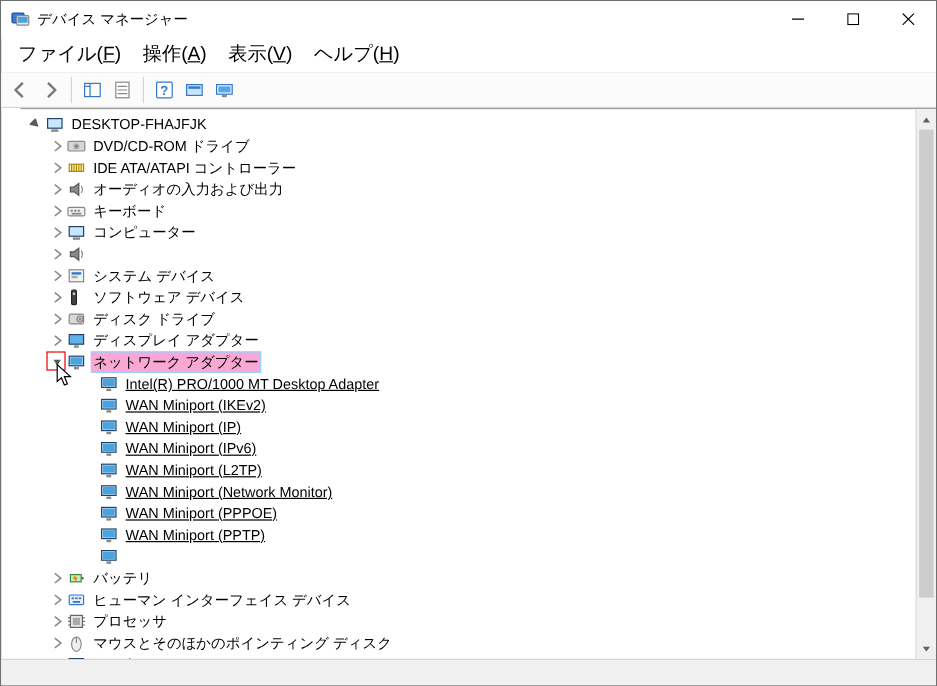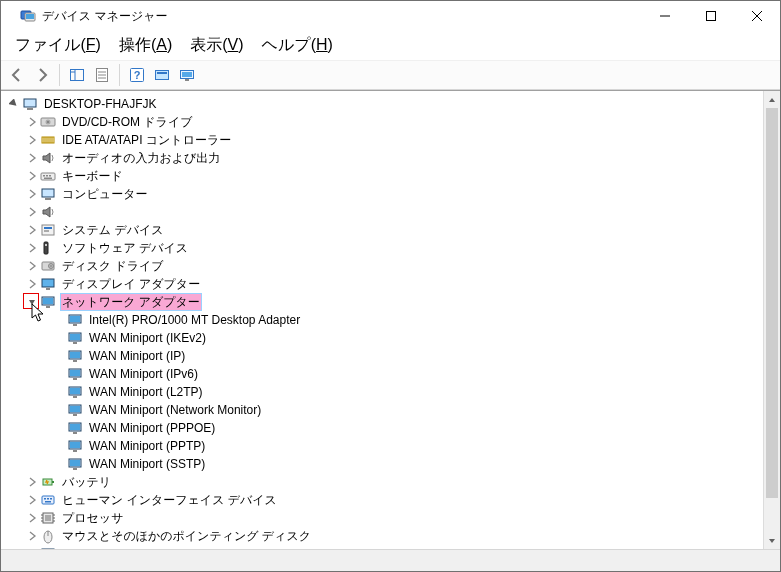--- a/index.html
+++ b/index.html
@@ -1,43 +1,43 @@
 <!DOCTYPE html>
 <html><head>
 <meta charset="utf-8">
 <style>
   * { box-sizing: border-box; }
   html, body { margin:0; padding:0; font-family: "Yu Gothic UI", "Meiryo", "Segoe UI", sans-serif; font-size:12px; color:#000; background:#fff; }
   .window { width:781px; height:572px; border:1px solid #707070; display:flex; flex-direction:column; background:#fff; }
-  .titlebar { height:30px; display:flex; align-items:center; padding-left:19px; background:#fff; }
+  .titlebar { height:30px; display:flex; align-items:center; padding-left:8px; background:#fff; }
   .titlebar .tb-icon { width:16px; height:16px; margin-right:6px; }
   .titlebar .title { flex:1; font-size:12px; }
   .tb-btns { display:flex; height:100%; }
   .tb-btn { width:46px; display:flex; align-items:center; justify-content:center; }
   .tb-btn svg { display:block; }
   .menubar { display:flex; padding:2px 6px 2px 6px; gap:2px; font-size:16px; border-bottom:1px solid #f0f0f0; }
   .menu-item { padding:2px 8px; }
   .menu-item u { text-decoration: underline; }
   .toolbar { display:flex; align-items:center; padding:2px 4px; gap:1px; border-bottom:1px solid #d6d6d6; background:#fbfbfb; }
   .toolbar .sep { width:1px; height:22px; background:#d6d6d6; margin:0 4px; }
   .tbtn { width:24px; height:24px; display:flex; align-items:center; justify-content:center; border:1px solid transparent; }
-  .content { flex:1; display:flex; border-top:1px solid #a0a0a0; min-height:0; }
+  .content { flex:1; display:flex; border-top:1px solid #a0a0a0; min-height:0;margin-left:16px; }
   .tree-wrap { flex:1; overflow:auto; padding:4px 0 4px 0; position:relative; }
   .tree, .tree ul { list-style:none; margin:0; padding:0; }
   .tree li { white-space:nowrap; }
   .row { display:flex; align-items:center; height:18px; line-height:18px; position:relative; }
   .expander { width:14px; height:14px; display:inline-flex; align-items:center; justify-content:center; color:#6a6a6a; margin-right:1px; }
   .expander svg { display:block; }
   .spacer14 { width:14px; display:inline-block; }
   .node-icon { width:16px; height:16px; display:inline-flex; align-items:center; justify-content:center; margin-right:4px; }
   .label { padding:0 2px; }
   .label.selected { background:#f9a8d4; border:1px solid #99d1ff; line-height:16px; padding:0 1px; }
   .indent0 { padding-left:6px; }
   .indent1 { padding-left:24px; }
-  .indent2 { padding-left:52px; }
+  .indent2 { padding-left:52px;text-decoration:underline; }
   .red-box { position:absolute; border:1.5px solid #e60000; width:16px; height:16px; pointer-events:none; }
   .cursor { position:absolute; pointer-events:none; }
   .status { height:22px; border-top:1px solid #d6d6d6; background:#f0f0f0; }
   .scrollbar { width:17px; background:#f0f0f0; border-left:1px solid #dcdcdc; display:flex; flex-direction:column; }
   .sb-btn { height:17px; display:flex; align-items:center; justify-content:center; color:#606060; }
   .sb-track { flex:1; position:relative; }
   .sb-thumb { position:absolute; left:2px; right:2px; top:0; height:92%; background:#cdcdcd; }
 </style>
 </head>
 <body>
@@ -443,21 +443,20 @@
                   <li>
                     <div class="row indent2">
                       <span class="spacer14"></span>
                       <span class="node-icon">
                         <svg width="16" height="16" viewBox="0 0 16 16">
                           <rect x="2" y="3" width="12" height="8" fill="#c9e6ff" stroke="#246"></rect>
                           <rect x="3" y="4" width="10" height="6" fill="#4aa3df"></rect>
                           <rect x="6" y="12" width="4" height="2" fill="#888"></rect>
                         </svg>
                       </span>
-                      <span class="label">WAN Miniport (SSTP)</span>
                     </div>
                   </li>
                 </ul>
               </li>
               <li>
                 <div class="row indent1" id="row-n11">
                   <span class="expander" id="exp-n11">
                     <svg width="10" height="10" viewBox="0 0 10 10">
                       <path d="M3 1 L8 5 L3 9" fill="none" stroke="#888" stroke-width="1.3"></path>
                     </svg>

